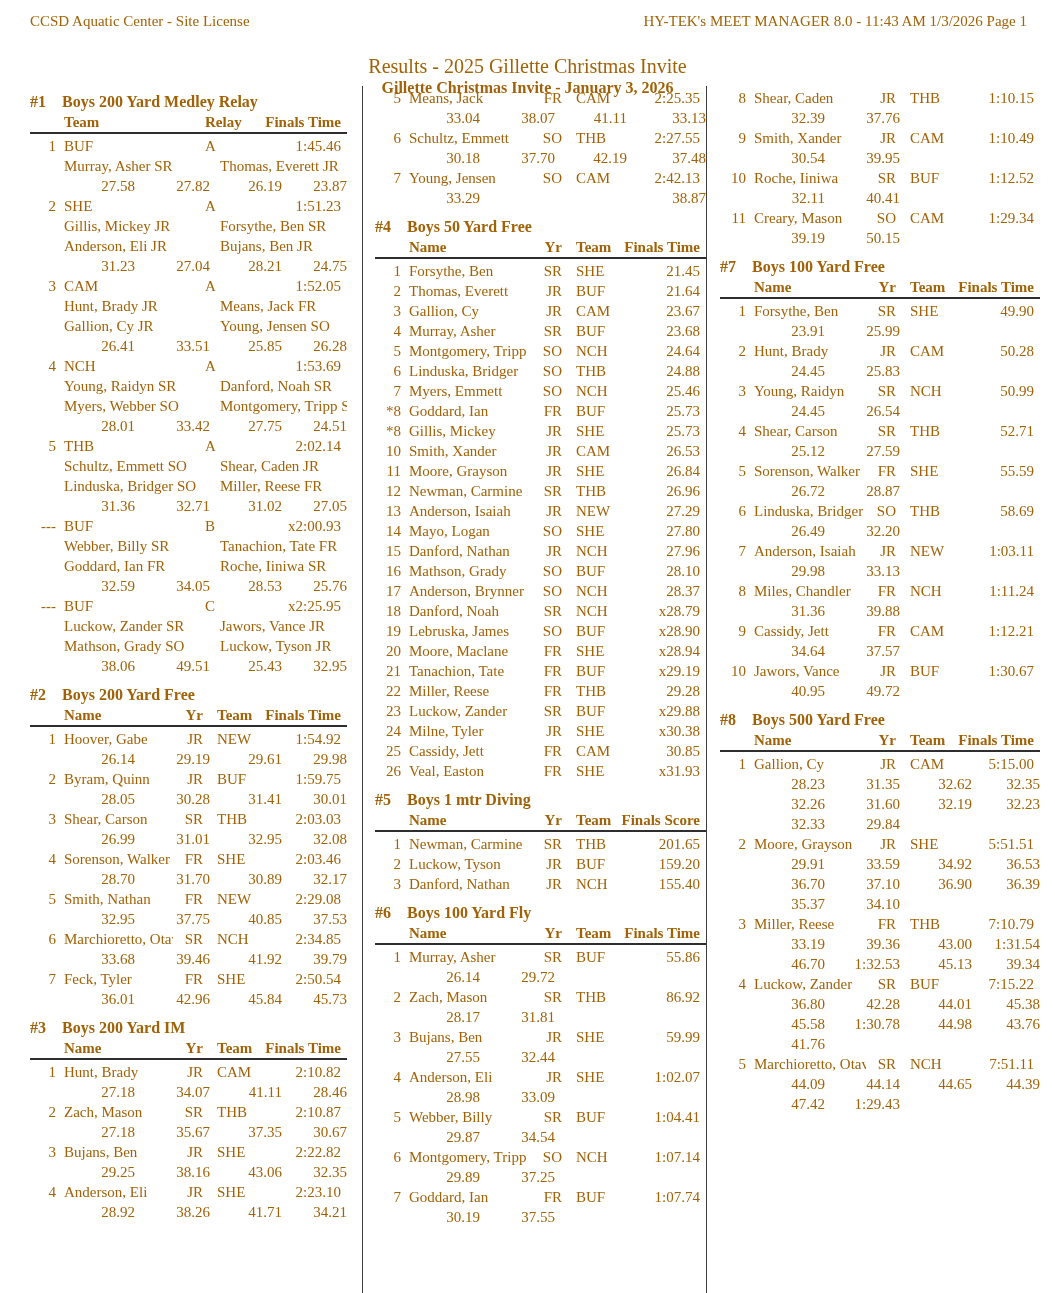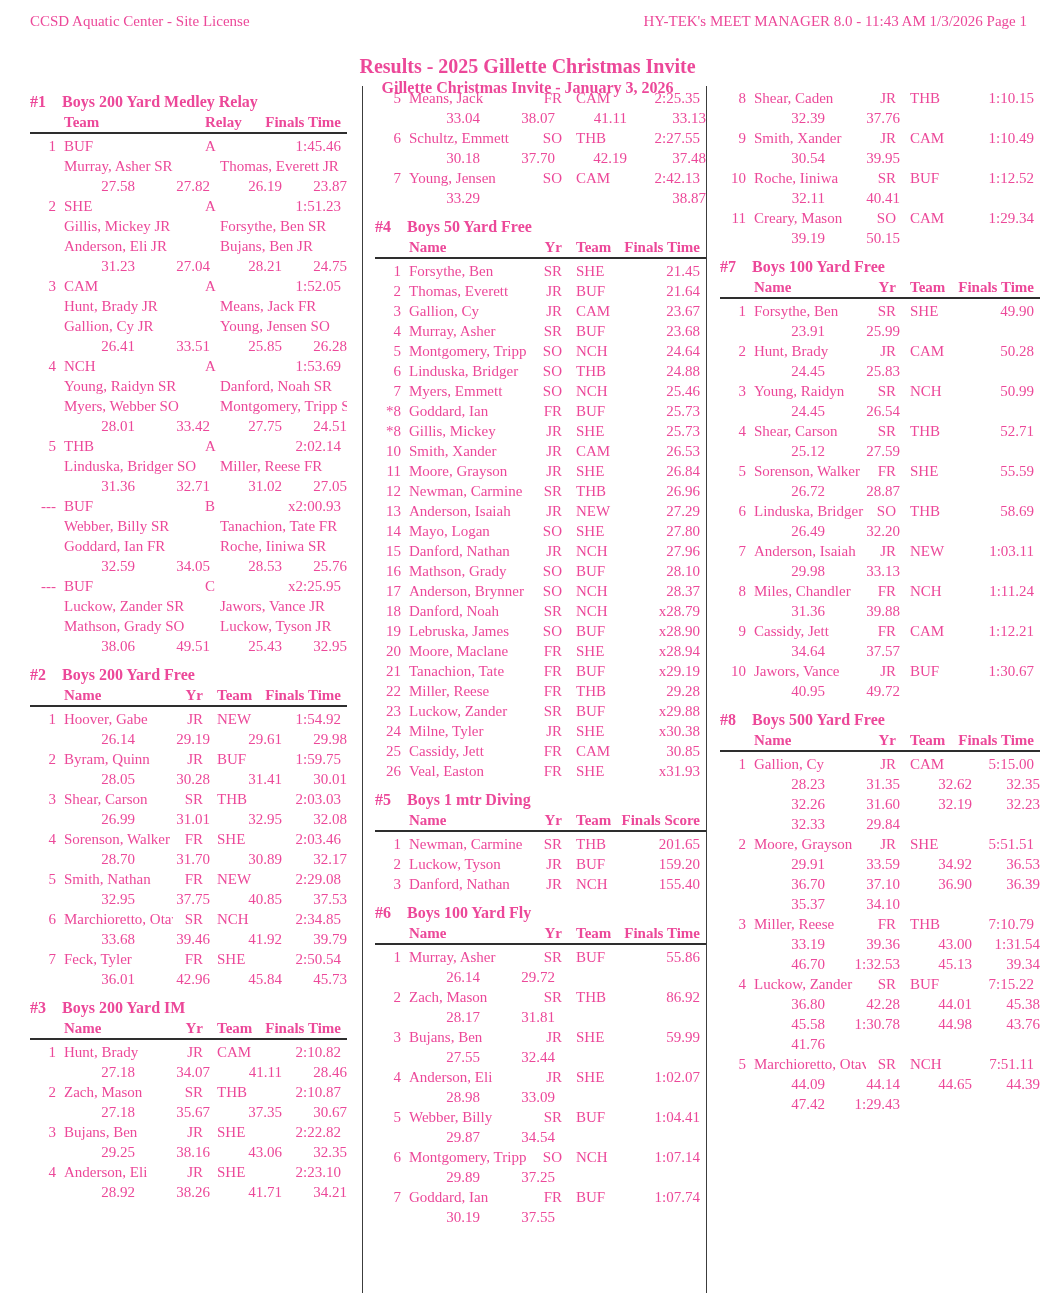--- a/index.html
+++ b/index.html
@@ -1,22 +1,22 @@
 <!DOCTYPE html>
 <html><head>
 <meta charset="utf-8">
 <style>
   html,body{margin:0;padding:0;background:#fff;}
   .page{
     position:relative;width:1055px;height:1293px;background:#ffffff;
-    font-family:"Liberation Serif", serif;color:#ec4899;overflow:hidden;
+    font-family:"Liberation Serif", serif;color:#a16207;overflow:hidden;
   }
   .hdr-row1{position:absolute;top:13px;left:30px;right:28px;display:flex;justify-content:space-between;font-size:15px;}
   .hdr-meet{position:absolute;top:36px;left:0;width:100%;text-align:center;font-weight:bold;font-size:16px;margin-top:43px;}
-  .hdr-results{position:absolute;top:55px;left:0;width:100%;text-align:center;font-weight:bold;font-size:20px;}
+  .hdr-results{position:absolute;top:55px;left:0;width:100%;text-align:center;font-weight:normal;font-size:20px;}
   .columns{position:absolute;top:86px;left:30px;right:0;height:1207px;display:flex;align-items:stretch;}
   .results-column{box-sizing:border-box;}
   .col-0{width:333px;border-right:1px solid #3c3c3c;padding-right:15px;}
   .col-1{width:344px;border-right:1px solid #3c3c3c;padding-left:12px;}
   .col-2{width:348px;padding-left:13px;padding-right:15px;}
   .event-block{margin-top:8px;}
   .event-block.continuation{margin-top:2px;}
   .col-0 .event-block:first-child{margin-top:5px;}
   .event-title{font-weight:bold;font-size:16px;line-height:21px;white-space:nowrap;}
   .event-num{display:inline-block;min-width:32px;}
@@ -133,20 +133,24 @@
             <span class="s3">27.75</span>
             <span class="s4">24.51</span>
           </div>
           <div class="row main">
             <span class="c-place">5</span>
             <span class="c-name">THB</span>
             <span class="c-relay">A</span>
             <span class="c-time">2:02.14</span>
           </div>
           <div class="row swimmers">
+            <span class="sw1">Schultz, Emmett SO</span>
+            <span class="sw2">Shear, Caden JR</span>
+          </div>
+          <div class="row swimmers">
             <span class="sw1">Linduska, Bridger SO</span>
             <span class="sw2">Miller, Reese FR</span>
           </div>
           <div class="row splits">
             <span class="s1">31.36</span>
             <span class="s2">32.71</span>
             <span class="s3">31.02</span>
             <span class="s4">27.05</span>
           </div>
           <div class="row main">

